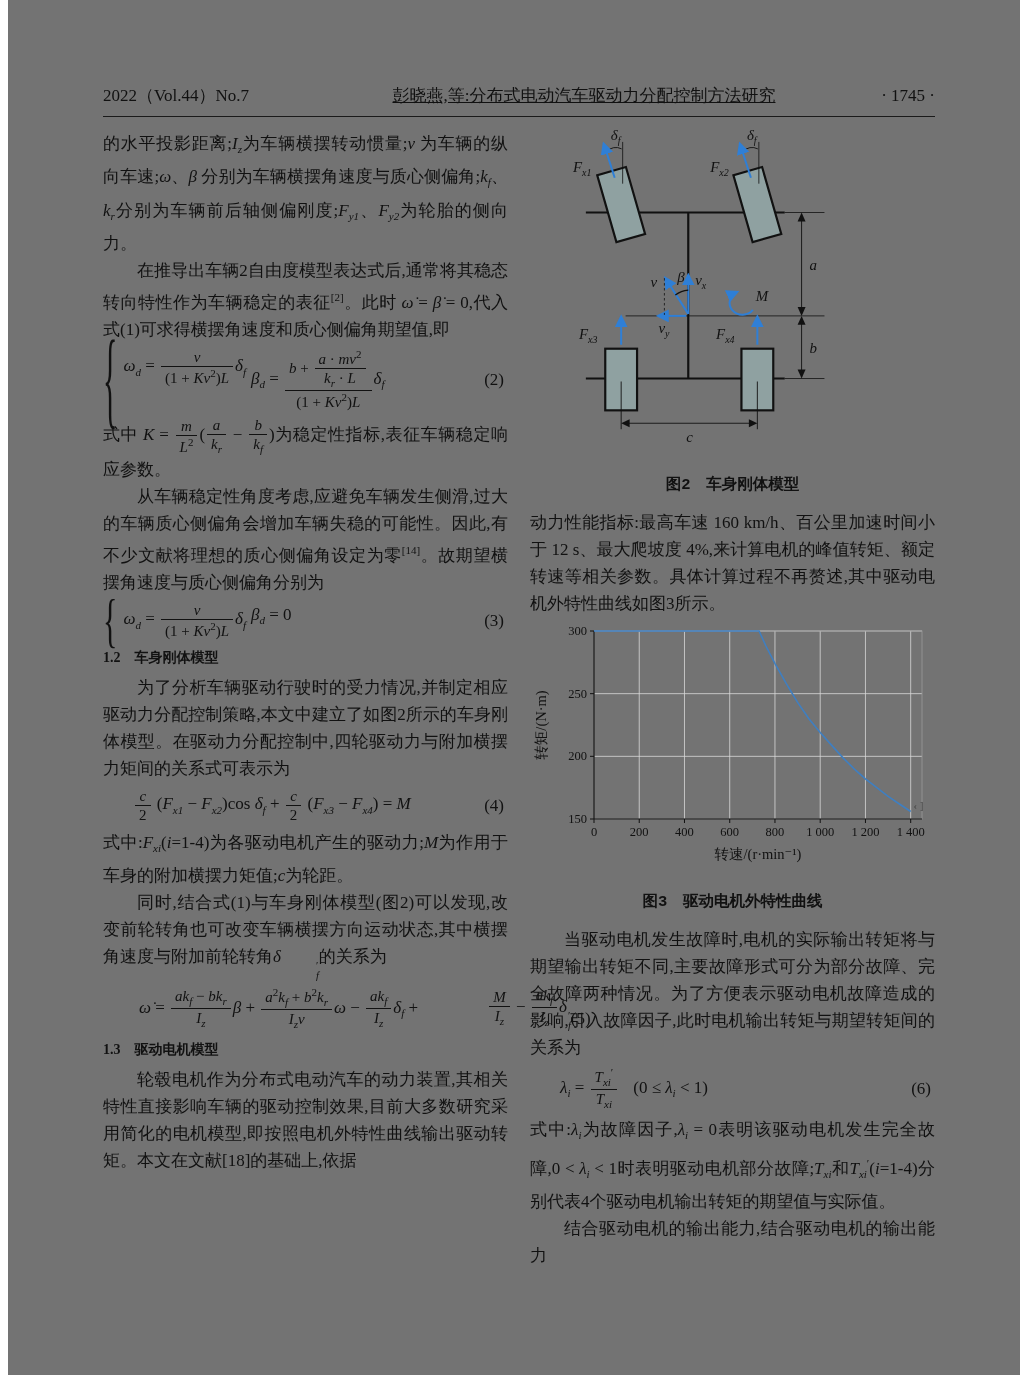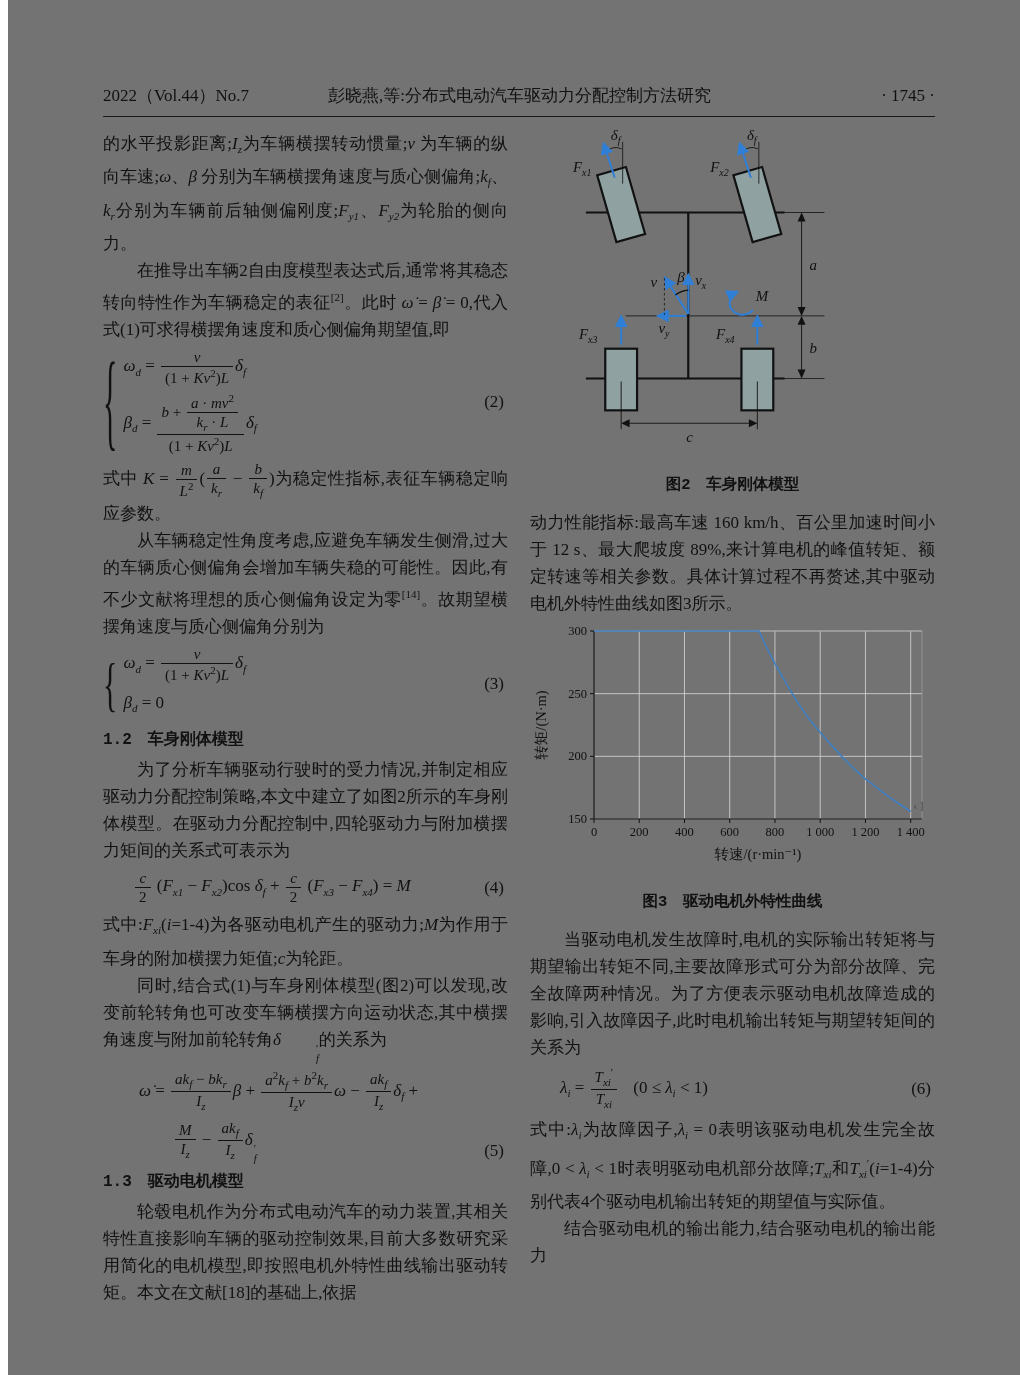--- a/index.html
+++ b/index.html
@@ -4,44 +4,44 @@
 <style>
   html,body{margin:0;padding:0;background:#ffffff;}
   body{width:1020px;height:1375px;overflow:hidden;color:#111;
        font-family:"Liberation Serif","DejaVu Serif",serif;}
   .page{position:relative;width:1020px;height:1375px;background:#737373;margin-left:8px;}
 
   
   .hdr{position:absolute;left:95px;top:84px;width:832px;display:flex;align-items:baseline;
        font-size:17px;padding-bottom:9px;border-bottom:1.8px solid #1a1a1a;}
   .hdr .issue{width:225px;}
-  .hdr .htitle{flex:1;text-align:left;}
+  .hdr .htitle{flex:1;text-align:center;text-decoration:underline;}
   .hdr .pageno{width:95px;text-align:right;}
 
   
   .content{position:absolute;left:95px;top:130px;width:832px;display:flex;gap:22px;}
   .col{width:405px;font-size:17px;line-height:27px;text-align:justify;}
   p.para{margin:0;}
   .ind{text-indent:2em;}
   sup.mp{font-size:11px;}
   sub.ms{font-size:11px;font-style:italic;}
   .mi{font-style:italic;font-family:"Liberation Serif","DejaVu Serif",serif;}
   .frac{display:inline-block;vertical-align:middle;text-align:center;line-height:1.2;
         font-size:15px;margin:0 2px;}
   .fnum{display:block;border-bottom:1.1px solid #111;padding:0 4px;}
   .fden{display:block;padding:0 4px;}
   .ss{display:inline-flex;flex-direction:column;align-items:flex-start;font-size:10.5px;
       line-height:10px;vertical-align:-7px;margin-left:1px;}
   .ss .s2{font-style:italic;}
 
-  .sec-h{font-family:Liberation Mono, monospace;font-weight:bold;
-         font-size:16px;margin:3px 0;line-height:26px;}
+  .sec-h{font-family:Liberation Serif, serif;font-weight:bold;
+         font-size:14px;margin:3px 0;line-height:26px;}
 
   .eq{display:flex;align-items:center;margin:5px 0;}
-  .eq-lines{display:flex;flex-direction:column;gap:5px;padding-left:6px;}
+  .eq-lines{display:flex;flex-direction:row;gap:5px;padding-left:6px;}
   .eq-line{white-space:nowrap;}
   .eq-body{margin-left:30px;white-space:nowrap;}
   .eq-ind2{margin-left:64px;}
   .eq-num{margin-left:auto;padding-right:4px;}
   .brace{display:inline-block;font-size:30px;line-height:1;font-weight:400;}
   .b-tall{transform:scaleY(3.6);}
   .b-mid{transform:scaleY(2.0);}
 
   .fig{text-align:center;margin:0 0 4px 0;}
   .figcap{font-family:Liberation Mono, monospace;font-weight:bold;
@@ -192,21 +192,21 @@
           <text class="flab" x="165" y="156"><tspan>v</tspan><tspan class="fsub" dy="4">x</tspan></text>
           <text class="flab" x="128" y="204"><tspan>v</tspan><tspan class="fsub" dy="4">y</tspan></text>
           <text class="flab" x="226" y="172"><tspan>M</tspan></text>
           <text class="flab" x="280" y="141"><tspan>a</tspan></text>
           <text class="flab" x="280" y="224"><tspan>b</tspan></text>
           <text class="flab" x="156" y="314"><tspan>c</tspan></text>
         </svg>
       </div>
       <div class="figcap">图2　车身刚体模型</div>
 
-      <p class="para">动力性能指标:最高车速 160 km/h、百公里加速时间小于 12 s、最大爬坡度 89%,来计算电机的峰值转矩、额定转速等相关参数。具体计算过程不再赘述,其中驱动电机外特性曲线如图3所示。</p>
+      <p class="para">动力性能指标:最高车速 160 km/h、百公里加速时间小于 12 s、最大爬坡度 4%,来计算电机的峰值转矩、额定转速等相关参数。具体计算过程不再赘述,其中驱动电机外特性曲线如图3所示。</p>
 
       <div class="fig">
         <svg id="fig3-chart" width="405" height="268" viewBox="0 0 405 268">
             <g stroke="#d8d8d8" stroke-width="0.8">
               <line x1="109.24137931034483" y1="14" x2="109.24137931034483" y2="202"></line>
               <line x1="154.48275862068965" y1="14" x2="154.48275862068965" y2="202"></line>
               <line x1="199.72413793103448" y1="14" x2="199.72413793103448" y2="202"></line>
               <line x1="244.9655172413793" y1="14" x2="244.9655172413793" y2="202"></line>
               <line x1="290.2068965517242" y1="14" x2="290.2068965517242" y2="202"></line>
               <line x1="335.44827586206895" y1="14" x2="335.44827586206895" y2="202"></line>

